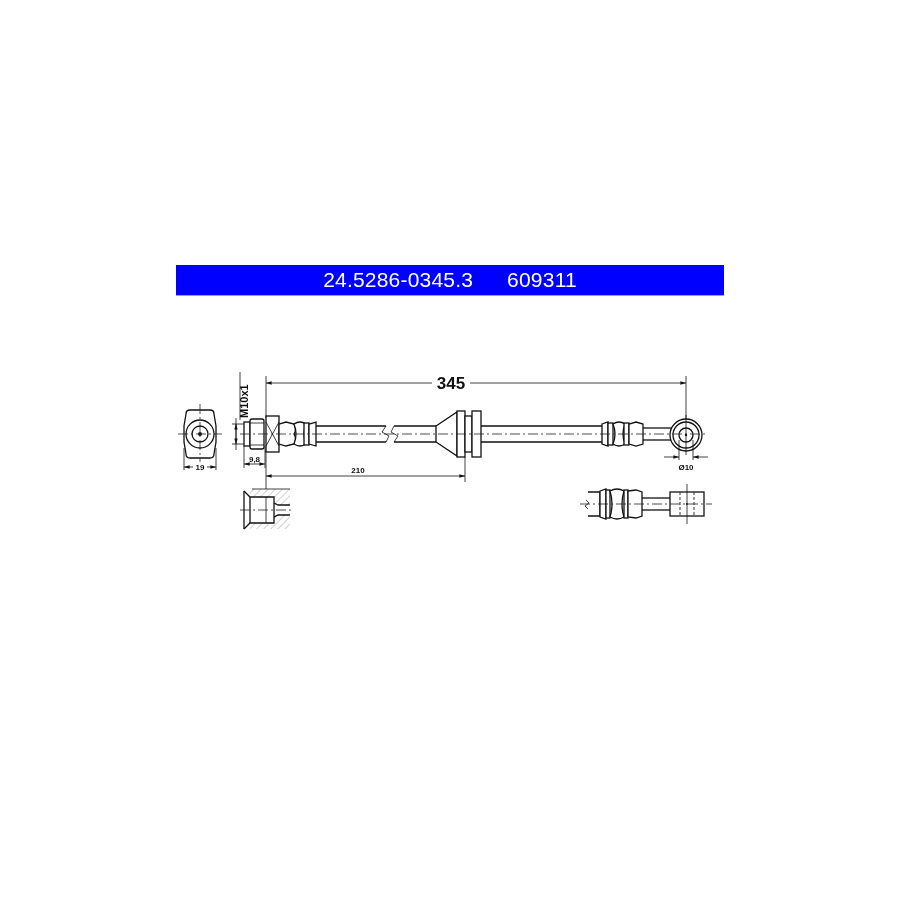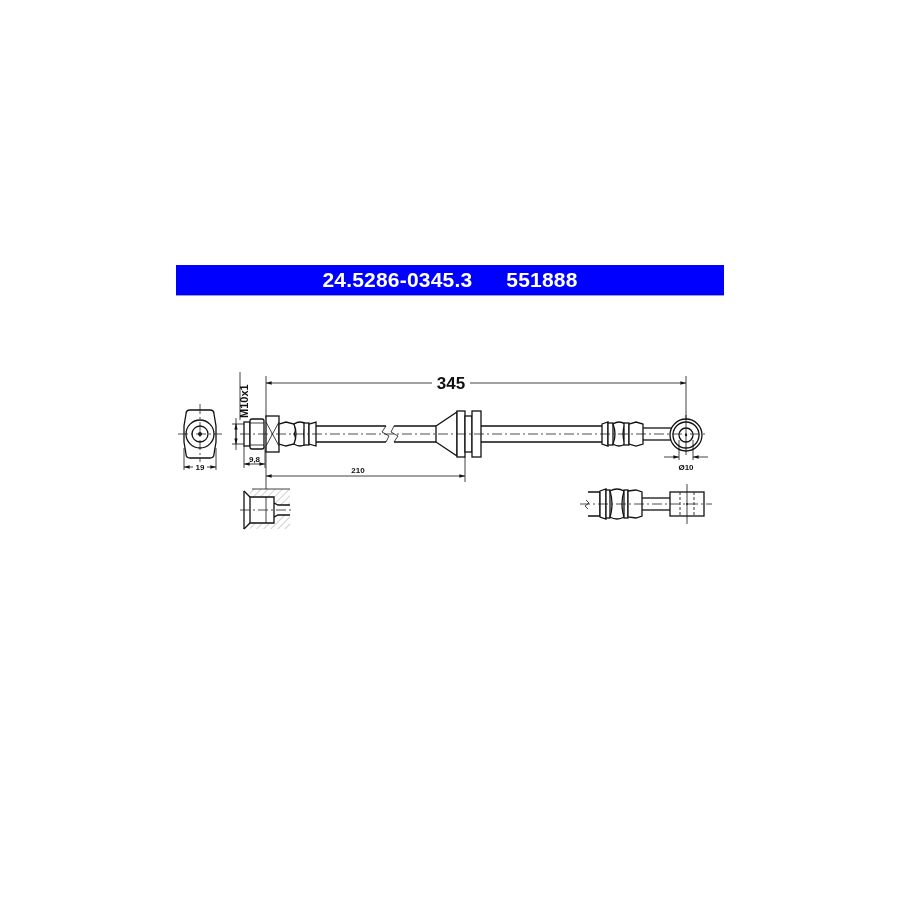--- a/index.html
+++ b/index.html
@@ -1,38 +1,38 @@
 <!DOCTYPE html>
 <html><head>
   <meta charset="utf-8">
   <style>
     html, body { margin: 0; padding: 0; background: #ffffff; }
     body { width: 900px; height: 900px; position: relative; overflow: hidden;
            font-family: "Liberation Sans", sans-serif; }
     .banner { position: absolute; left: 176px; top: 265px; width: 548px; height: 30px;
               background: #0000ff; border-bottom: 1px solid #9a9ae0;
               display: flex; justify-content: center; align-items: center; }
-    .banner span { color: #ffffff; font-weight: bold; font-size: 21px; letter-spacing: 0.2px; }
+    .banner span { color: #ffffff; font-weight: normal; font-size: 21px; letter-spacing: 0.2px; }
     .banner .gap { display: inline-block; width: 34px; }
     svg.drawing { position: absolute; left: 0; top: 0; }
     .ln { stroke: #111; stroke-width: 1.3; fill: none; }
     .fl { stroke: #111; stroke-width: 1.3; fill: #ffffff; }
     .thin { stroke: #111; stroke-width: 0.8; fill: none; }
     .center { stroke: #222; stroke-width: 0.8; stroke-dasharray: 10 3 2 3; fill: none; }
     .dash { stroke: #222; stroke-width: 0.9; stroke-dasharray: 3 2; fill: none; }
     .hatch { stroke: #777; stroke-width: 0.7; }
     .dimtxt { font-family: "Liberation Sans", sans-serif; font-weight: bold; fill: #111; }
   </style>
 </head>
 <body>
 
 <div class="banner">
   <span>24.5286-0345.3</span>
   <span class="gap"></span>
-  <span>551888</span>
+  <span>609311</span>
 </div>
 
 <svg class="drawing" width="900" height="900" viewBox="0 0 900 900">
   <defs>
     <marker id="arr" viewBox="0 0 10 10" refX="10" refY="5" markerWidth="7" markerHeight="7" orient="auto-start-reverse">
       <path d="M0,2 L10,5 L0,8 z" fill="#111"></path>
     </marker>
     <pattern id="hatchp" width="5" height="5" patternUnits="userSpaceOnUse" patternTransform="rotate(45)">
       <line x1="0" y1="0" x2="0" y2="5" class="hatch"></line>
     </pattern>

